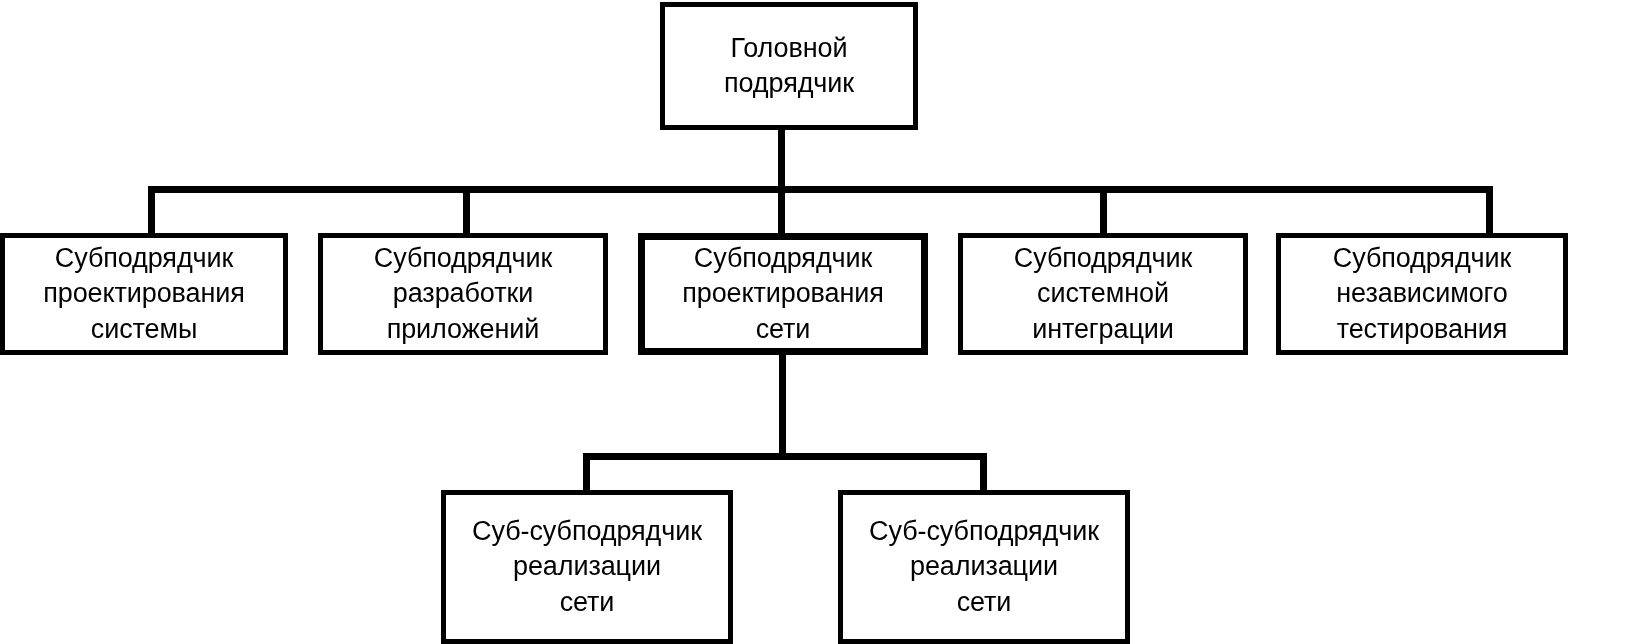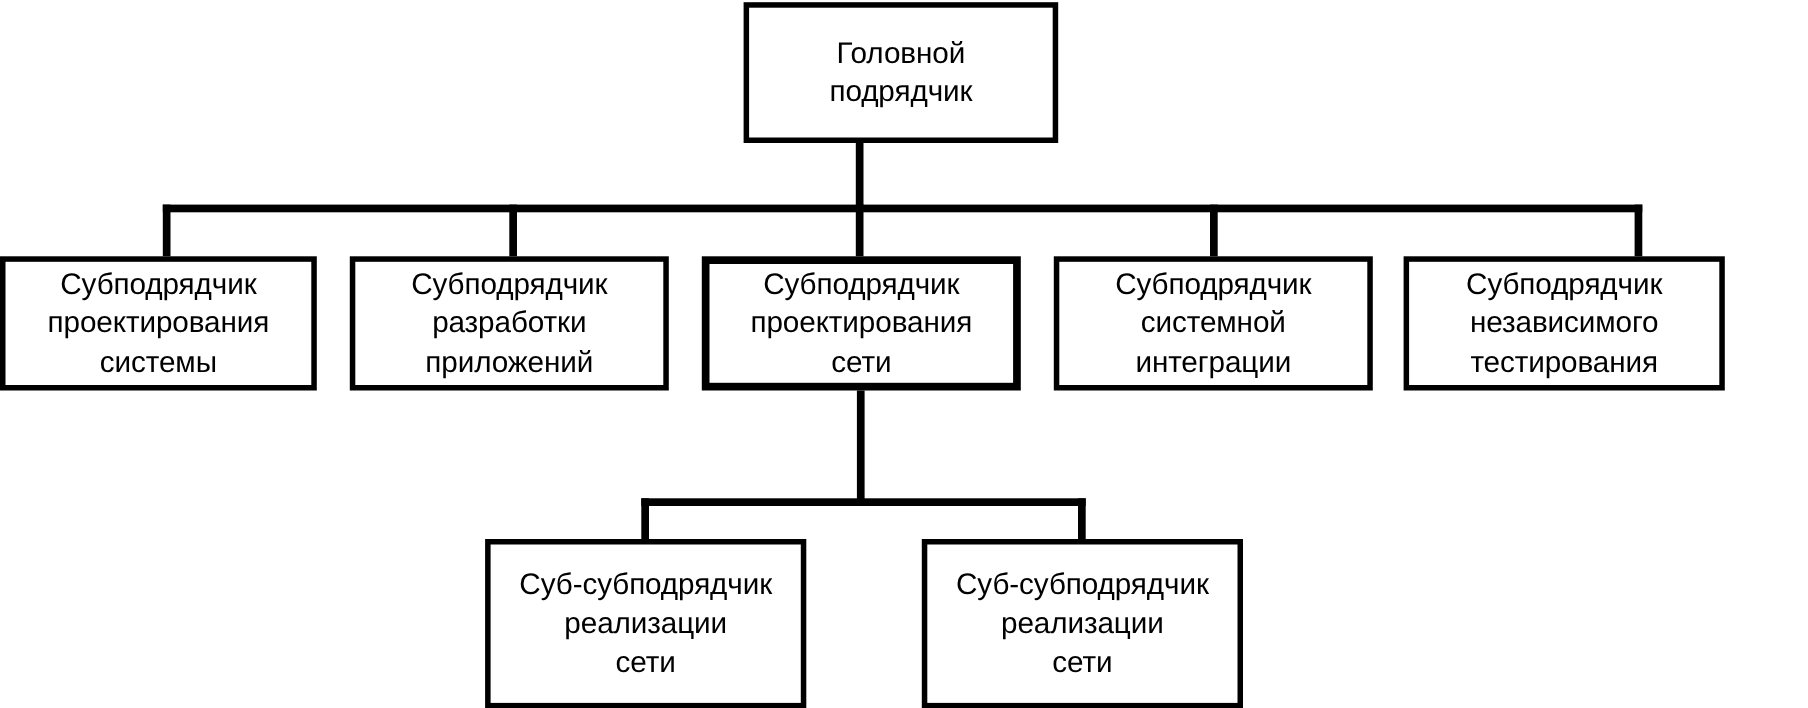--- a/index.html
+++ b/index.html
@@ -28,23 +28,23 @@
   }
   .node-label {
     font-size: 27px;
     line-height: 1.30;
     color: #000000;
     letter-spacing: -0.1px;
     white-space: pre-line;
     padding: 0 6px;
   }
   .node-root {
-    left: 676px;
+    left: 660px;
     top: 2px;
-    width: 286px;
+    width: 258px;
     height: 128px;
   }
   .node-l2-0 { left: 0px;    top: 233px; width: 288px; height: 122px; }
   .node-l2-1 { left: 318px;  top: 233px; width: 290px; height: 122px; }
   .node-l2-2 { left: 638px;  top: 233px; width: 290px; height: 122px; border-width: 7px; }
   .node-l2-3 { left: 958px;  top: 233px; width: 290px; height: 122px; }
   .node-l2-4 { left: 1276px; top: 233px; width: 292px; height: 122px; }
   .node-l3-0 { left: 441px;  top: 490px; width: 292px; height: 154px; }
   .node-l3-1 { left: 838px;  top: 490px; width: 292px; height: 154px; }
 

